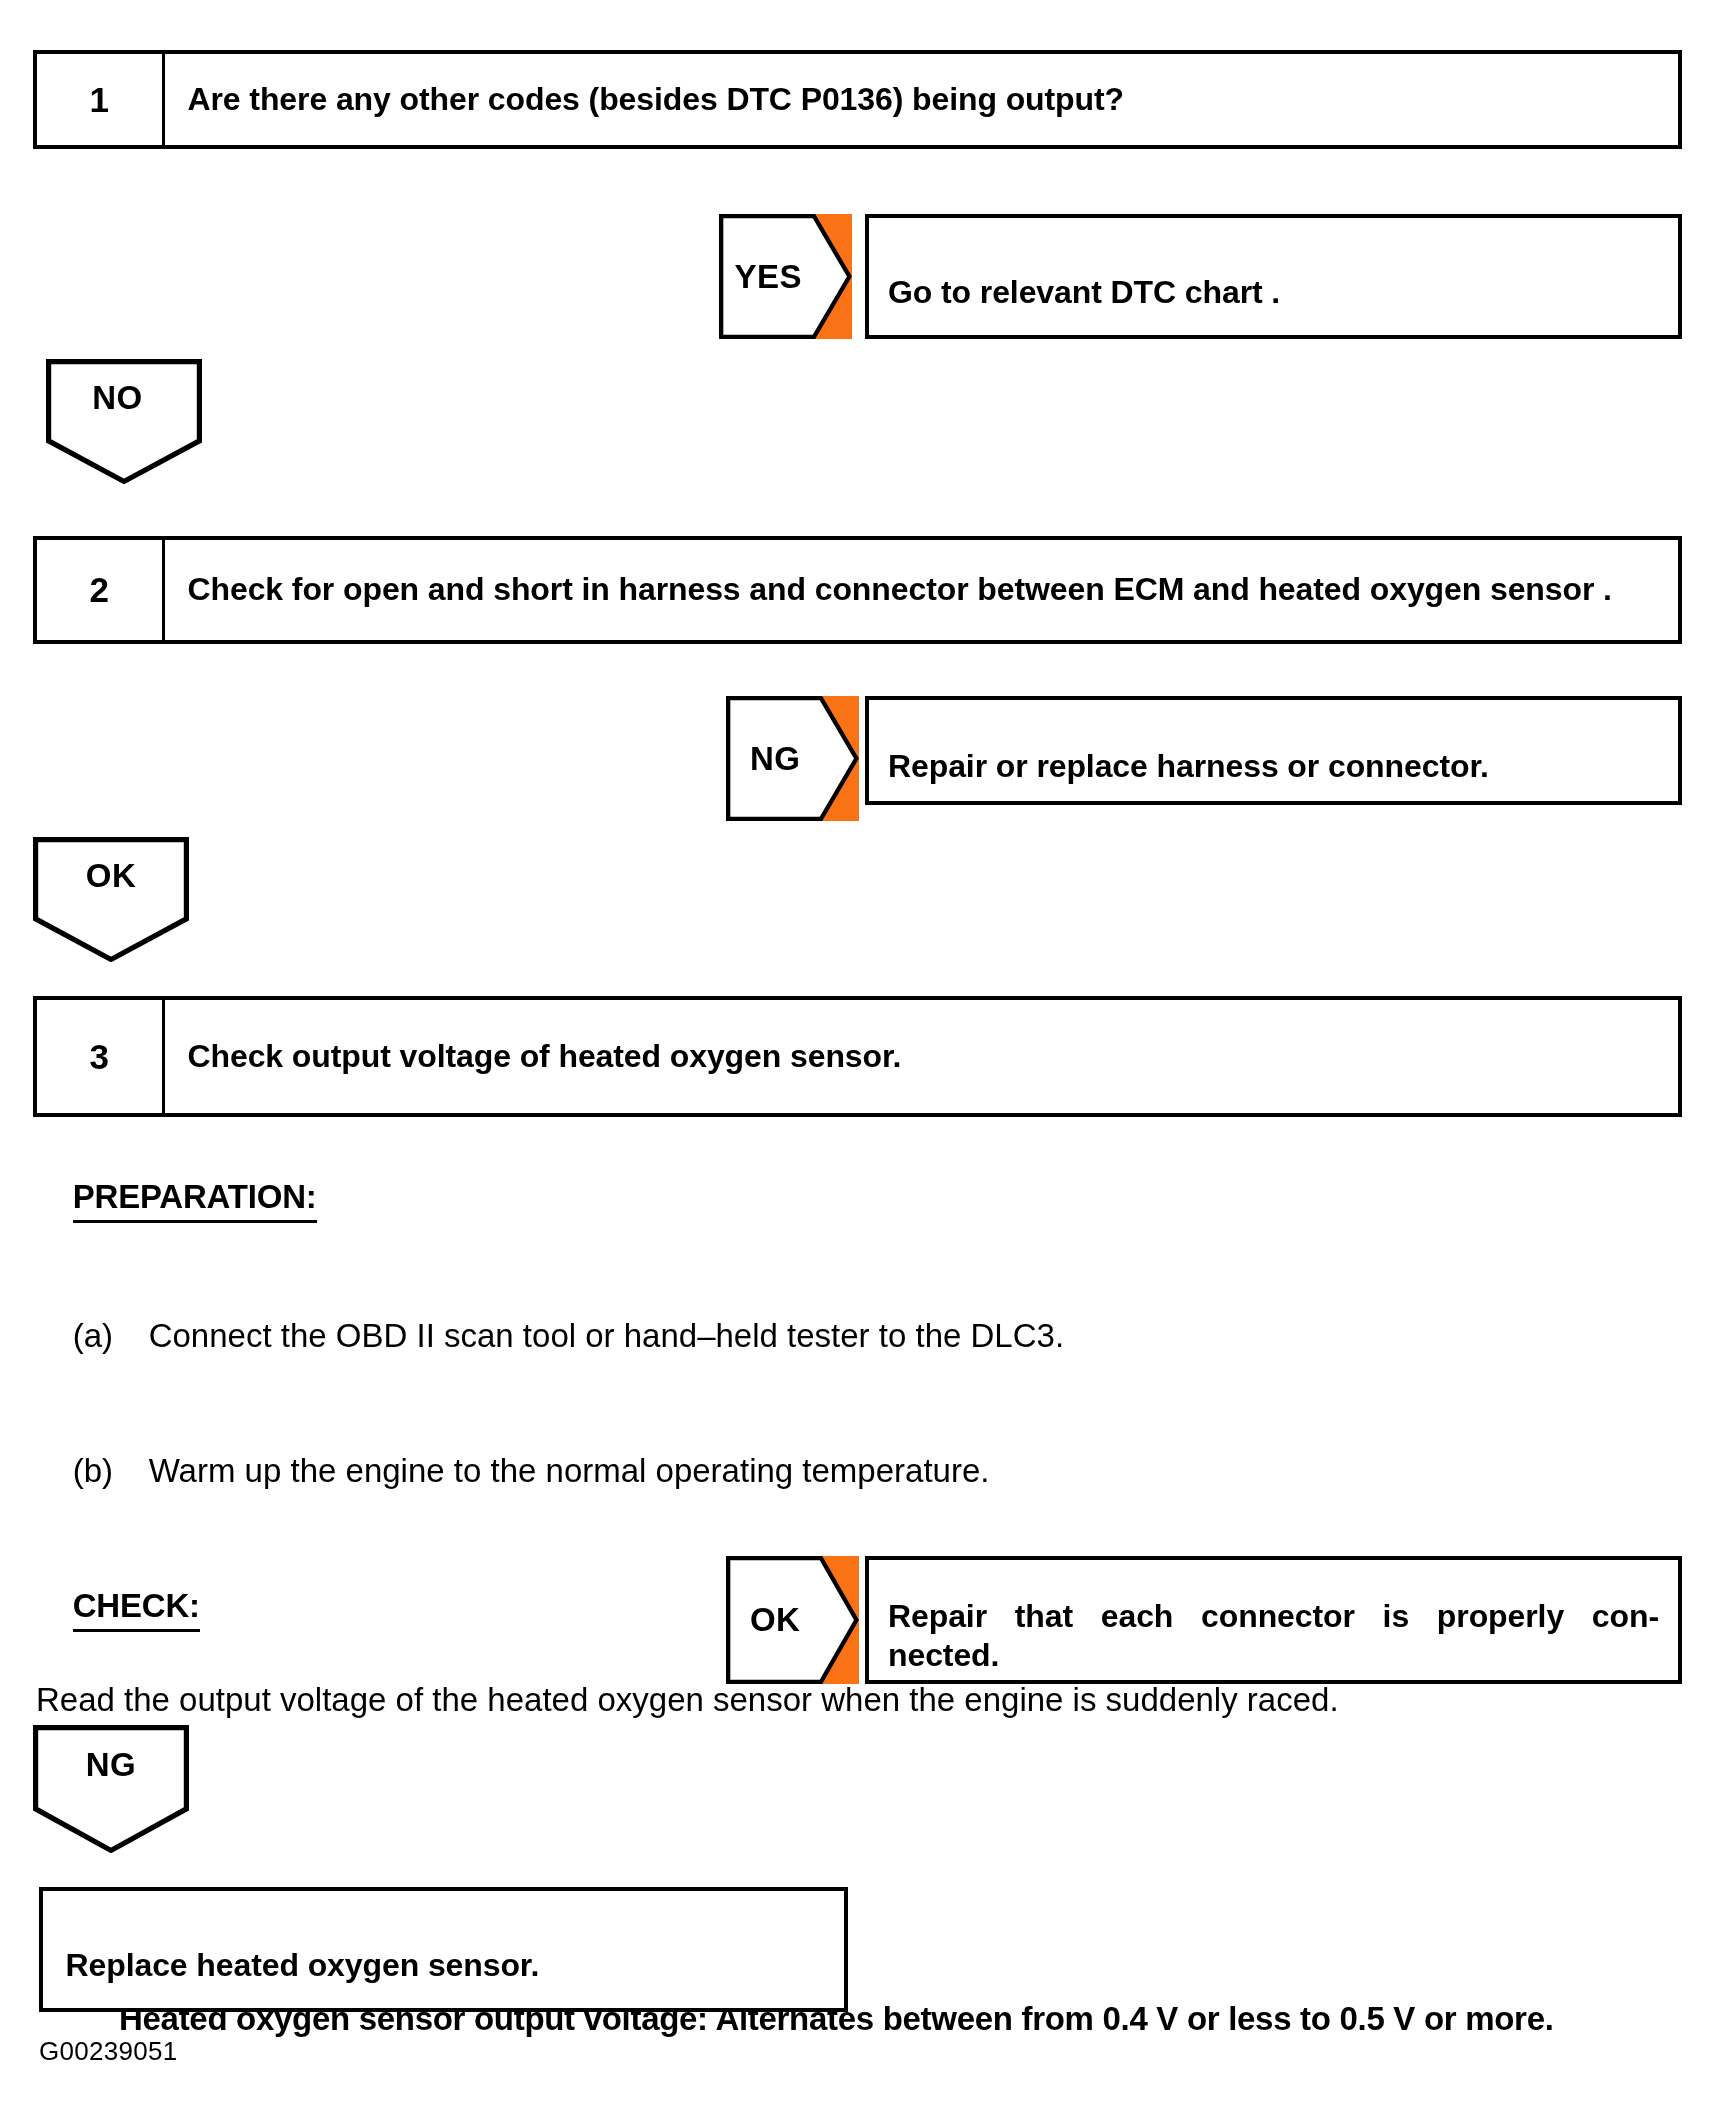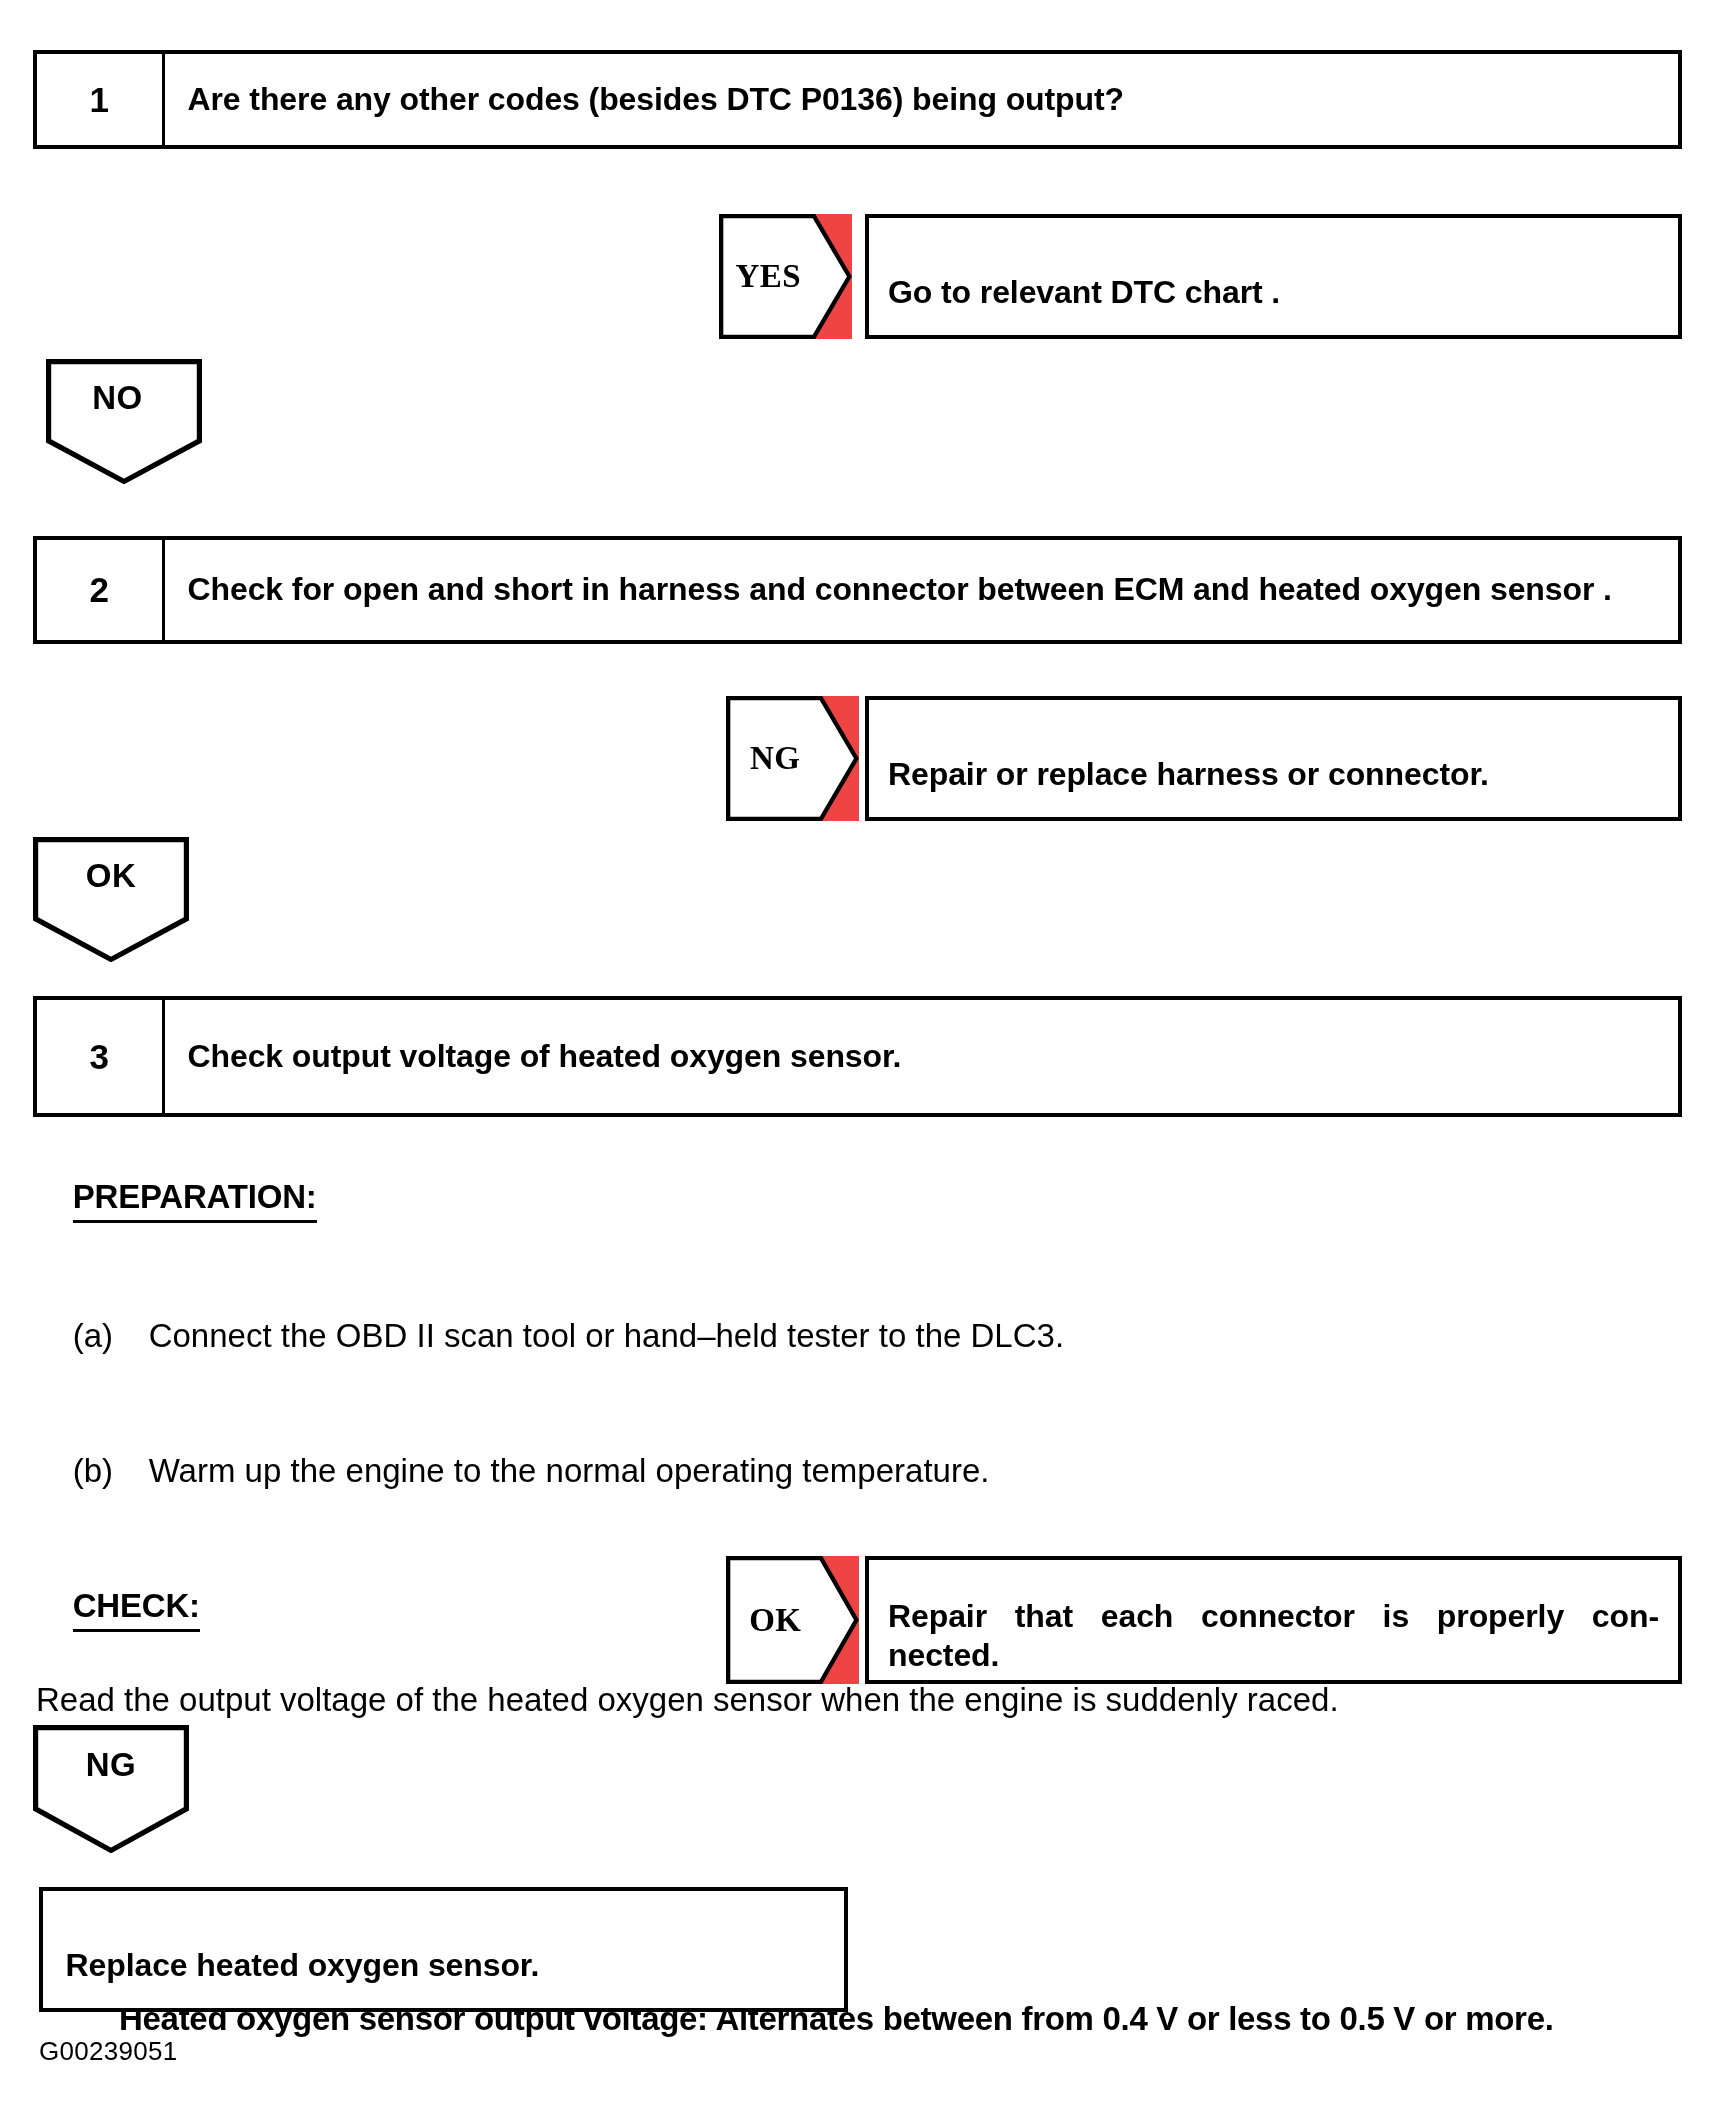--- a/index.html
+++ b/index.html
@@ -66,22 +66,21 @@
     margin-top: 32px;
   }
   .result-box .rtext.justify {
     text-align: justify;
     text-align-last: left;
   }
 
   
   .branch-arrow {
     position: absolute;
-    background: #ef4444;
-    font-family: Liberation Serif, serif;
+    background: #f97316;
   }
   .branch-arrow svg { display: block; width: 100%; height: 100%; }
   .branch-arrow .blabel {
     position: absolute;
     left: 0; top: 0;
     width: 74%;
     height: 100%;
     display: flex;
     align-items: center;
     justify-content: center;
@@ -159,21 +158,21 @@
   <div class="step-num">2</div>
   <div class="step-text two-line">Check for open and short in harness and connector between ECM and heated oxygen sensor .</div>
 </div>
 
 <div class="branch-arrow" style="left:726px; top:696px; width:133px; height:125px;">
   <svg viewBox="0 0 154 145" preserveAspectRatio="none" aria-hidden="true">
     <polygon points="2.5,2.5 110,2.5 151,72.5 110,142.5 2.5,142.5" fill="#ffffff" stroke="#000000" stroke-width="5"></polygon>
   </svg>
   <div class="blabel">NG</div>
 </div>
-<div class="abs result-box" style="left:865px; top:696px; width:817px; height:125px;">
+<div class="abs result-box" style="left:865px; top:696px; width:817px; height:109px;">
   <div class="rtext">Repair or replace harness or connector.</div>
 </div>
 
 <div class="down-arrow" style="left:33px; top:837px; width:156px; height:125px;">
   <svg viewBox="0 0 180 145" preserveAspectRatio="none" aria-hidden="true">
     <polygon points="3,3 177,3 177,95 90,142 3,95" fill="#ffffff" stroke="#000000" stroke-width="6"></polygon>
   </svg>
   <div class="dlabel">OK</div>
 </div>
 

